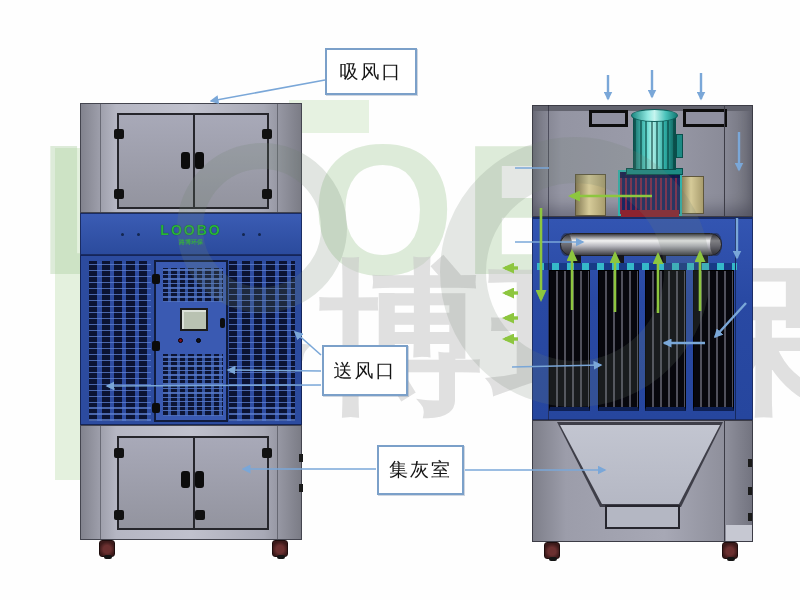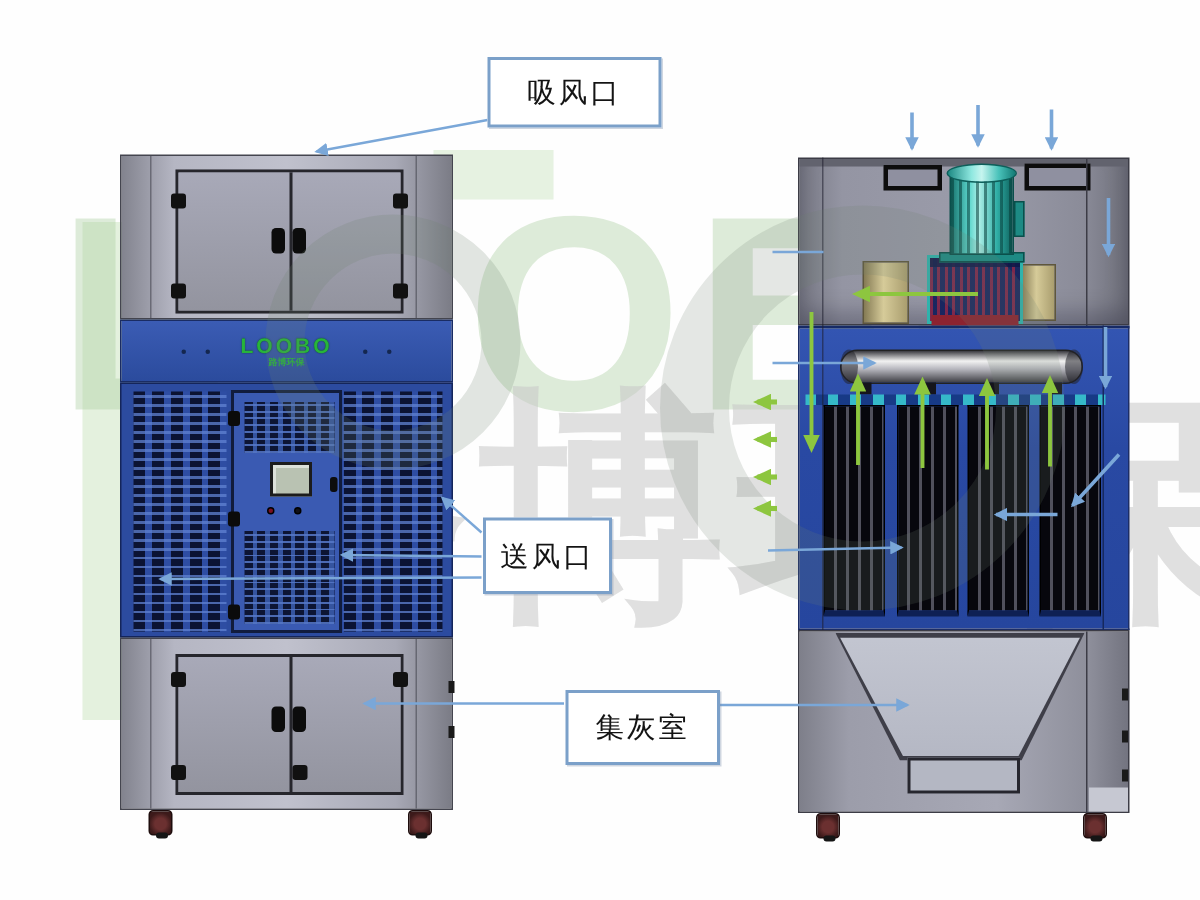--- a/index.html
+++ b/index.html
@@ -277,17 +277,17 @@
       <line class="ln-g" x1="615" y1="312" x2="615" y2="254" marker-end="url(#mg)"></line>
       <line class="ln-g" x1="658" y1="313" x2="658" y2="255" marker-end="url(#mg)"></line>
       <line class="ln-g" x1="700" y1="311" x2="700" y2="253" marker-end="url(#mg)"></line>
       <line class="ln-gs" x1="518" y1="268" x2="505" y2="268" marker-end="url(#mg)"></line>
       <line class="ln-gs" x1="518" y1="293" x2="505" y2="293" marker-end="url(#mg)"></line>
       <line class="ln-gs" x1="518" y1="318" x2="505" y2="318" marker-end="url(#mg)"></line>
       <line class="ln-gs" x1="518" y1="339" x2="505" y2="339" marker-end="url(#mg)"></line>
     </g>
   </svg>
 
-  <div class="lbl" style="left:325px;top:38px;width:116px;height:47px;">吸风口</div>
+  <div class="lbl" style="left:325px;top:48px;width:92px;height:47px;">吸风口</div>
   <div class="lbl" style="left:322px;top:345px;width:86px;height:51px;">送风口</div>
-  <div class="lbl" style="left:377px;top:445px;width:103px;height:50px;margin-top:15px;">集灰室</div>
+  <div class="lbl" style="left:377px;top:445px;width:87px;height:50px;">集灰室</div>
 
 </div>
 
 </body></html>

